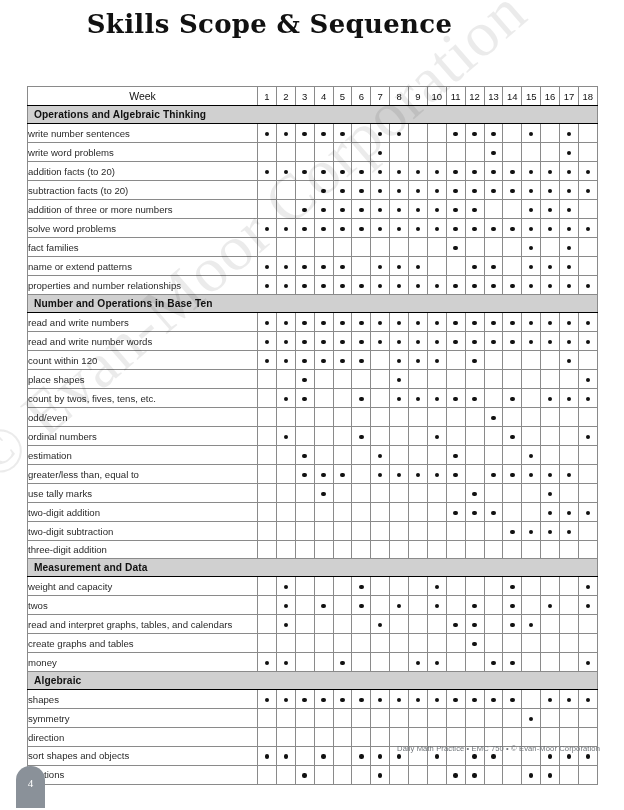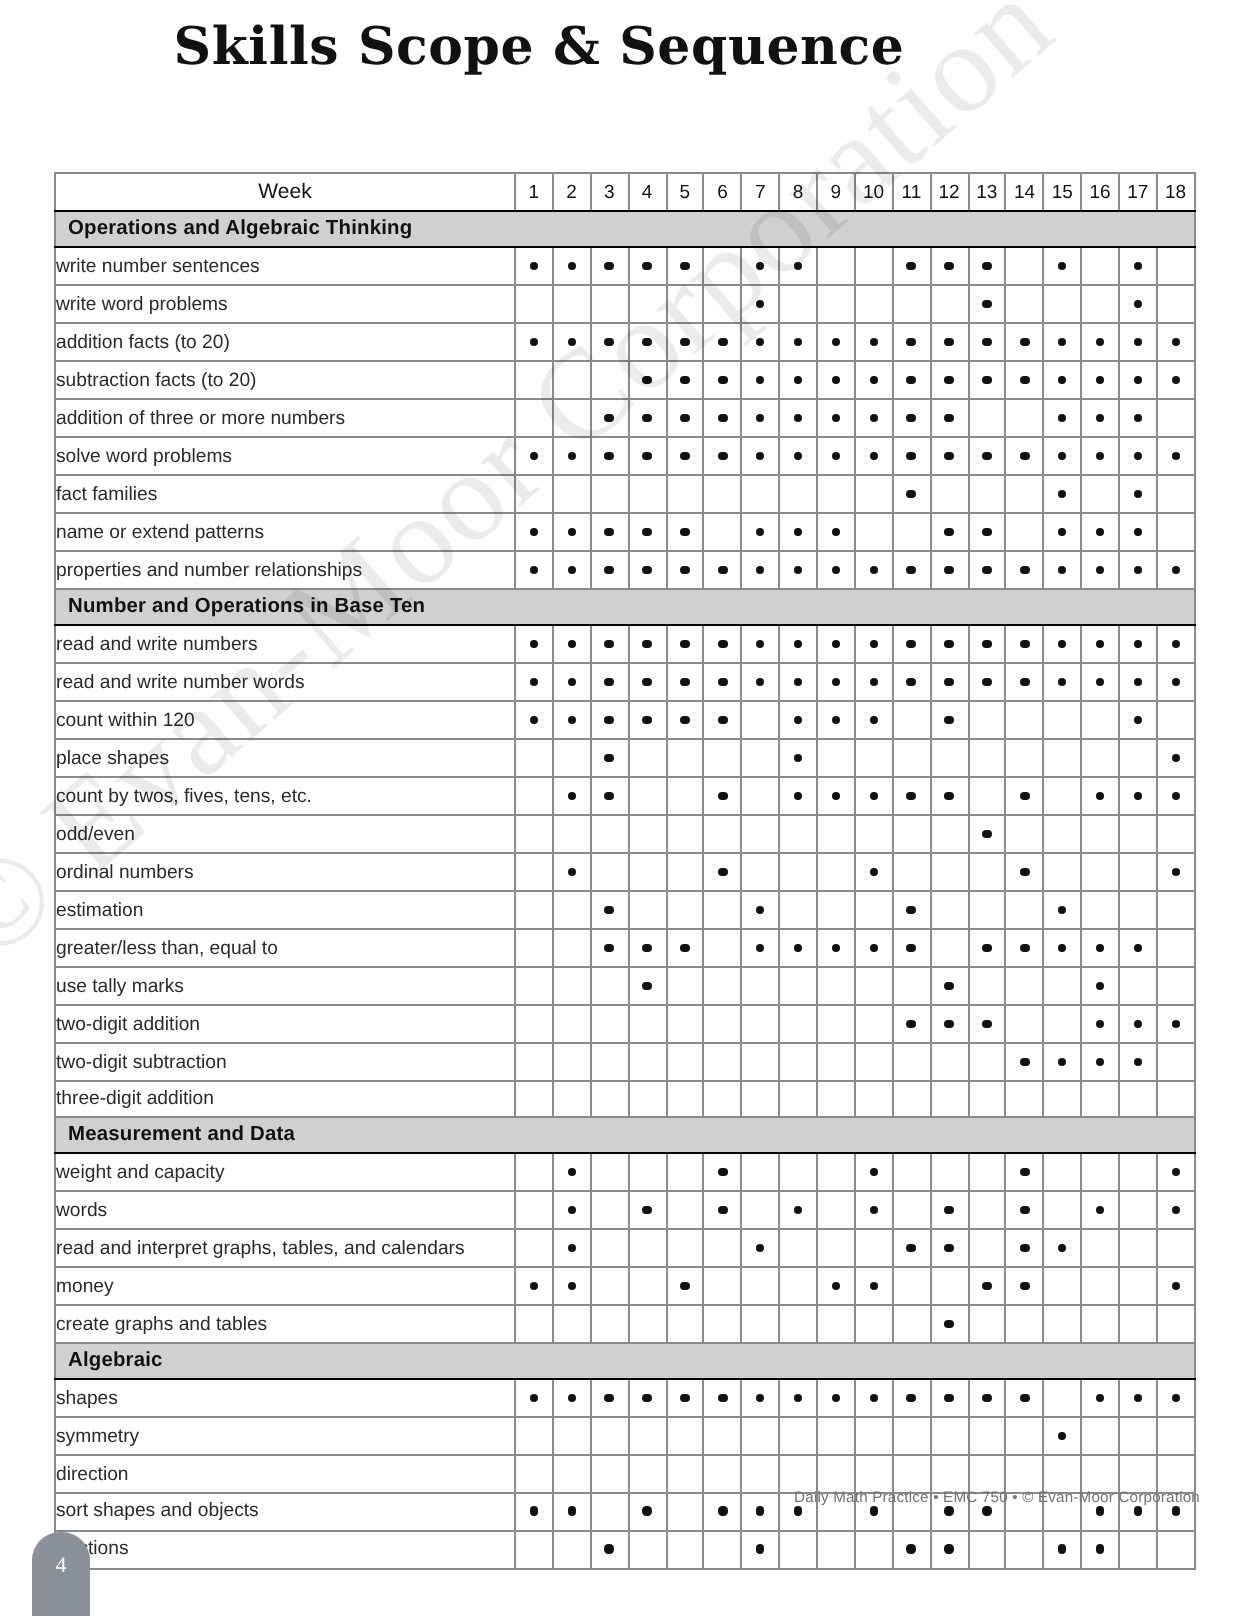--- a/index.html
+++ b/index.html
@@ -714,21 +714,21 @@
           <td class="cell empty"></td>
           <td class="cell empty"></td>
           <td class="cell empty"></td>
           <td class="cell"><span class="dot"></span></td>
           <td class="cell empty"></td>
           <td class="cell empty"></td>
           <td class="cell empty"></td>
           <td class="cell"><span class="dot"></span></td>
         </tr>
         <tr class="skill-row">
-          <td class="skill-label">words</td>
+          <td class="skill-label">twos</td>
           <td class="cell empty"></td>
           <td class="cell"><span class="dot"></span></td>
           <td class="cell empty"></td>
           <td class="cell"><span class="dot"></span></td>
           <td class="cell empty"></td>
           <td class="cell"><span class="dot"></span></td>
           <td class="cell empty"></td>
           <td class="cell"><span class="dot"></span></td>
           <td class="cell empty"></td>
           <td class="cell"><span class="dot"></span></td>
@@ -756,60 +756,60 @@
           <td class="cell"><span class="dot"></span></td>
           <td class="cell"><span class="dot"></span></td>
           <td class="cell empty"></td>
           <td class="cell"><span class="dot"></span></td>
           <td class="cell"><span class="dot"></span></td>
           <td class="cell empty"></td>
           <td class="cell empty"></td>
           <td class="cell empty"></td>
         </tr>
         <tr class="skill-row">
+          <td class="skill-label">create graphs and tables</td>
+          <td class="cell empty"></td>
+          <td class="cell empty"></td>
+          <td class="cell empty"></td>
+          <td class="cell empty"></td>
+          <td class="cell empty"></td>
+          <td class="cell empty"></td>
+          <td class="cell empty"></td>
+          <td class="cell empty"></td>
+          <td class="cell empty"></td>
+          <td class="cell empty"></td>
+          <td class="cell empty"></td>
+          <td class="cell"><span class="dot"></span></td>
+          <td class="cell empty"></td>
+          <td class="cell empty"></td>
+          <td class="cell empty"></td>
+          <td class="cell empty"></td>
+          <td class="cell empty"></td>
+          <td class="cell empty"></td>
+        </tr>
+        <tr class="skill-row">
           <td class="skill-label">money</td>
           <td class="cell"><span class="dot"></span></td>
           <td class="cell"><span class="dot"></span></td>
           <td class="cell empty"></td>
           <td class="cell empty"></td>
           <td class="cell"><span class="dot"></span></td>
           <td class="cell empty"></td>
           <td class="cell empty"></td>
           <td class="cell empty"></td>
           <td class="cell"><span class="dot"></span></td>
           <td class="cell"><span class="dot"></span></td>
           <td class="cell empty"></td>
           <td class="cell empty"></td>
           <td class="cell"><span class="dot"></span></td>
           <td class="cell"><span class="dot"></span></td>
           <td class="cell empty"></td>
           <td class="cell empty"></td>
           <td class="cell empty"></td>
           <td class="cell"><span class="dot"></span></td>
-        </tr>
-        <tr class="skill-row">
-          <td class="skill-label">create graphs and tables</td>
-          <td class="cell empty"></td>
-          <td class="cell empty"></td>
-          <td class="cell empty"></td>
-          <td class="cell empty"></td>
-          <td class="cell empty"></td>
-          <td class="cell empty"></td>
-          <td class="cell empty"></td>
-          <td class="cell empty"></td>
-          <td class="cell empty"></td>
-          <td class="cell empty"></td>
-          <td class="cell empty"></td>
-          <td class="cell"><span class="dot"></span></td>
-          <td class="cell empty"></td>
-          <td class="cell empty"></td>
-          <td class="cell empty"></td>
-          <td class="cell empty"></td>
-          <td class="cell empty"></td>
-          <td class="cell empty"></td>
         </tr>
         <tr class="section-row">
           <td class="section-label" colspan="19">Algebraic</td>
         </tr>
         <tr class="skill-row">
           <td class="skill-label">shapes</td>
           <td class="cell"><span class="dot"></span></td>
           <td class="cell"><span class="dot"></span></td>
           <td class="cell"><span class="dot"></span></td>
           <td class="cell"><span class="dot"></span></td>

